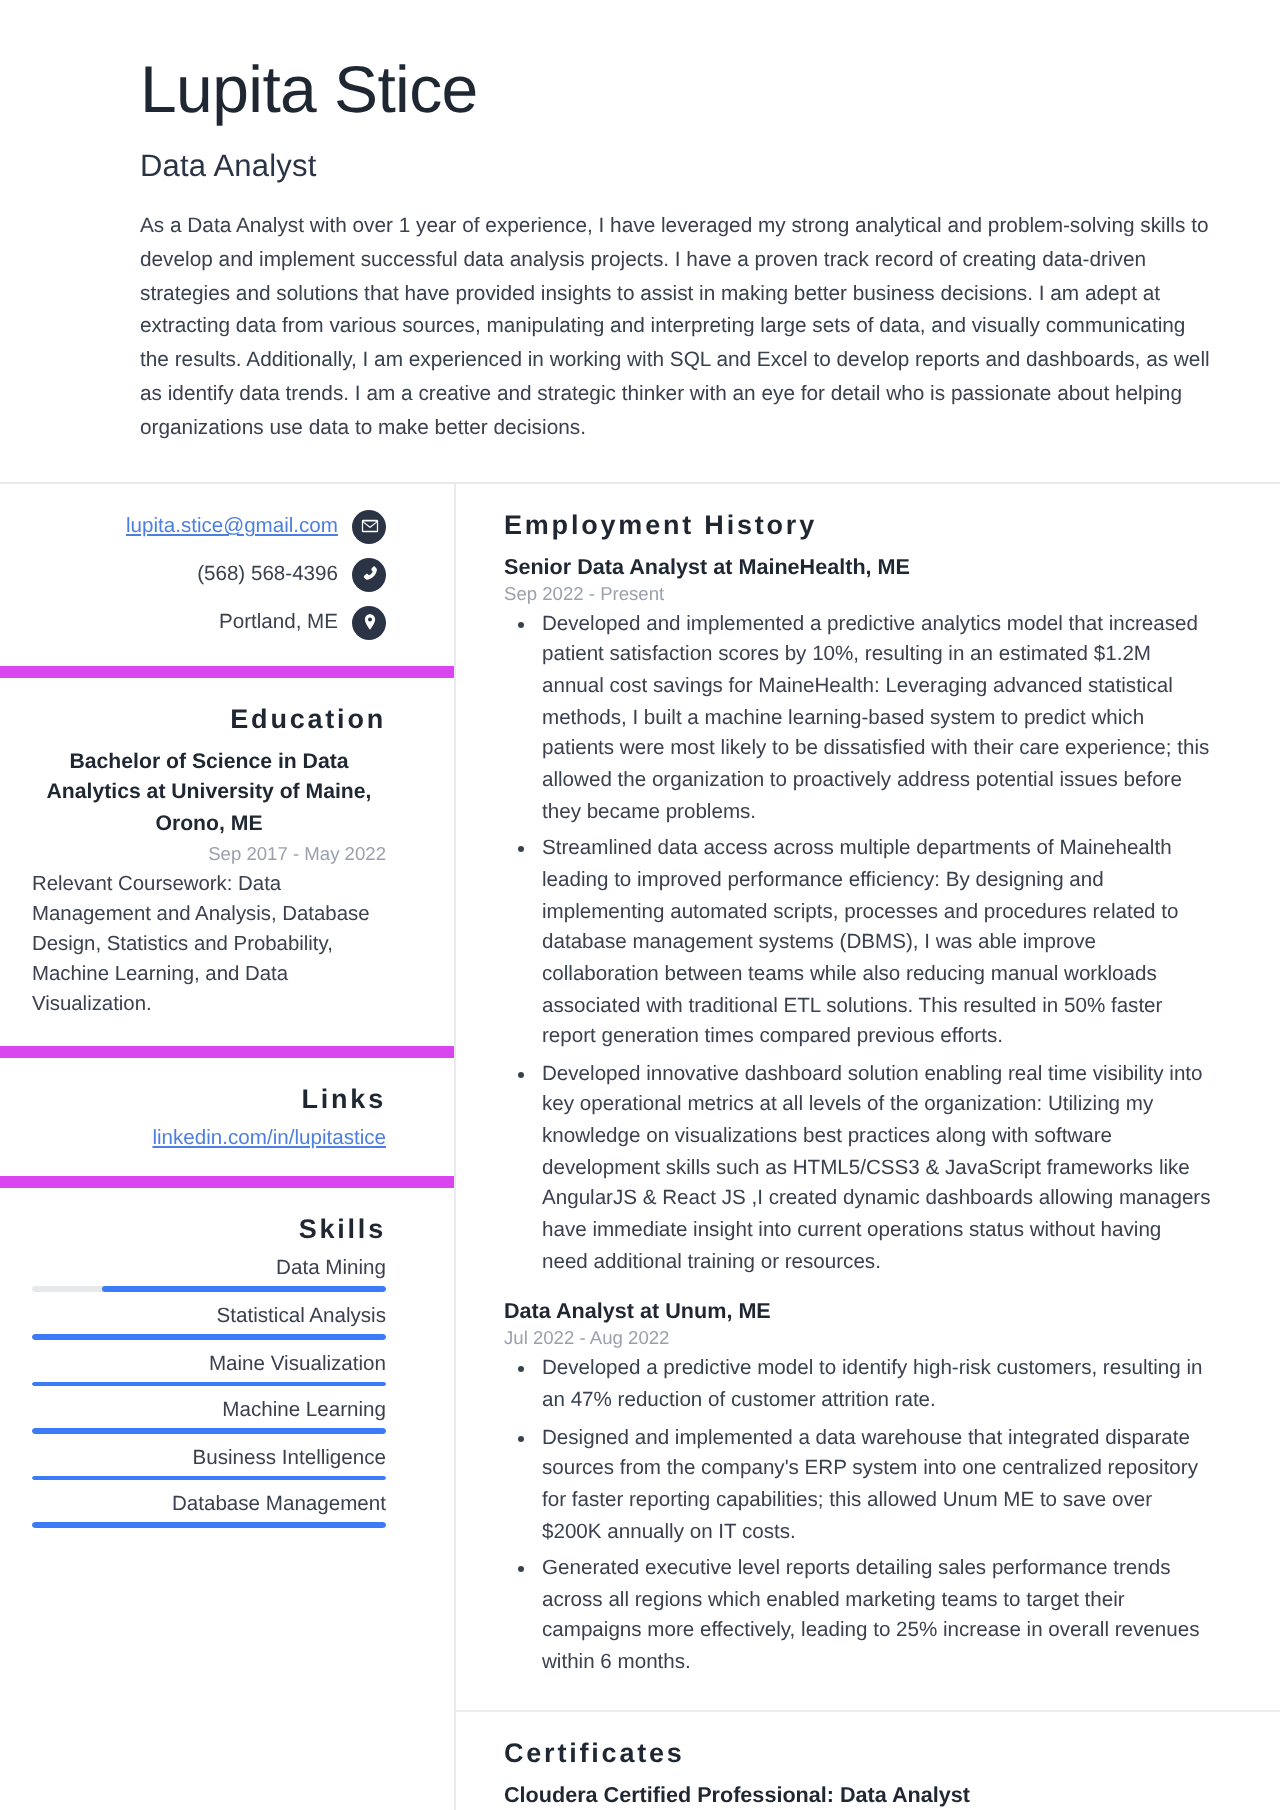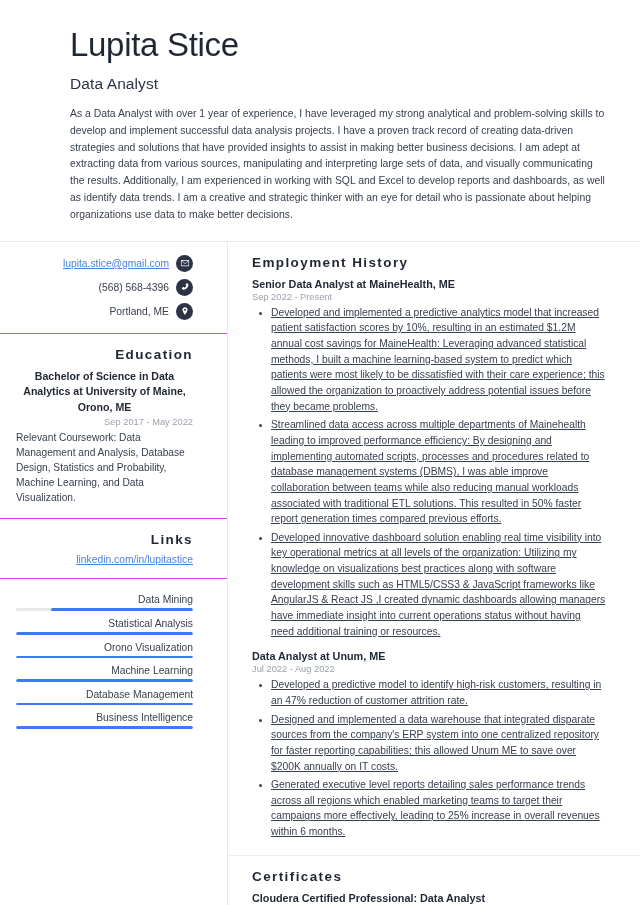--- a/index.html
+++ b/index.html
@@ -49,21 +49,21 @@
     width: 228px;
     flex: 0 0 228px;
     border-right: 1px solid #e9eaee;
   }
   .main {
     flex: 1 1 auto;
     padding: 0 0 0 0;
   }
 
   .side-block { padding: 13px 34px 13px 16px; }
-  .side-block + .side-block { border-top: 1px solid #d946ef; }
+  .side-block + .side-block { border-top: 6px solid #d946ef; }
 
   .side-heading {
     text-align: right;
     font-size: 13.5px;
     font-weight: 700;
     letter-spacing: 1.4px;
     color: #1f2733;
     margin-bottom: 7px;
   }
 
@@ -169,21 +169,20 @@
   ul.bullets {
     margin: 0;
     padding-left: 19px;
     list-style: disc;
   }
   ul.bullets li {
     font-size: 10.3px;
     line-height: 1.52;
     color: #39414f;
     margin-bottom: 3px;
-    text-decoration: underline;
   }
   ul.bullets li::marker { color: #39414f; font-size: 9px; }
 
   .cert-name {
     font-size: 10.8px;
     font-weight: 700;
     color: #1f2733;
     margin-top: 2px;
   }
 </style>
@@ -236,53 +235,54 @@
     </div>
 
     <div class="side-block">
       <div class="side-heading">Links</div>
       <div class="link-line">
         <a class="link" href="#">linkedin.com/in/lupitastice</a>
       </div>
     </div>
 
     <div class="side-block">
+      <div class="side-heading">Skills</div>
       <div id="skills-list">
           <div class="skill">
             <div class="skill-label">Data Mining</div>
             <div class="skill-track">
               <div class="skill-fill" style="width: 80%; background: rgb(59, 123, 247);"></div>
             </div>
           </div>
           <div class="skill">
             <div class="skill-label">Statistical Analysis</div>
             <div class="skill-track">
               <div class="skill-fill" style="width: 100%; background: rgb(59, 123, 247);"></div>
             </div>
           </div>
           <div class="skill">
-            <div class="skill-label">Orono Visualization</div>
+            <div class="skill-label">Maine Visualization</div>
             <div class="skill-track">
               <div class="skill-fill" style="width: 100%; background: rgb(59, 123, 247);"></div>
             </div>
           </div>
           <div class="skill">
             <div class="skill-label">Machine Learning</div>
             <div class="skill-track">
               <div class="skill-fill" style="width: 100%; background: rgb(59, 123, 247);"></div>
             </div>
           </div>
           <div class="skill">
+            <div class="skill-label">Business Intelligence</div>
+            <div class="skill-track">
+              <div class="skill-fill" style="width: 100%; background: rgb(59, 123, 247);"></div>
+            </div>
+          </div>
+          <div class="skill">
             <div class="skill-label">Database Management</div>
-            <div class="skill-track">
-              <div class="skill-fill" style="width: 100%; background: rgb(59, 123, 247);"></div>
-            </div>
-          </div>
-          <div class="skill">
-            <div class="skill-label">Business Intelligence</div>
             <div class="skill-track">
               <div class="skill-fill" style="width: 100%; background: rgb(59, 123, 247);"></div>
             </div>
           </div>
         </div>
     </div>
 
 
   </aside>
 

